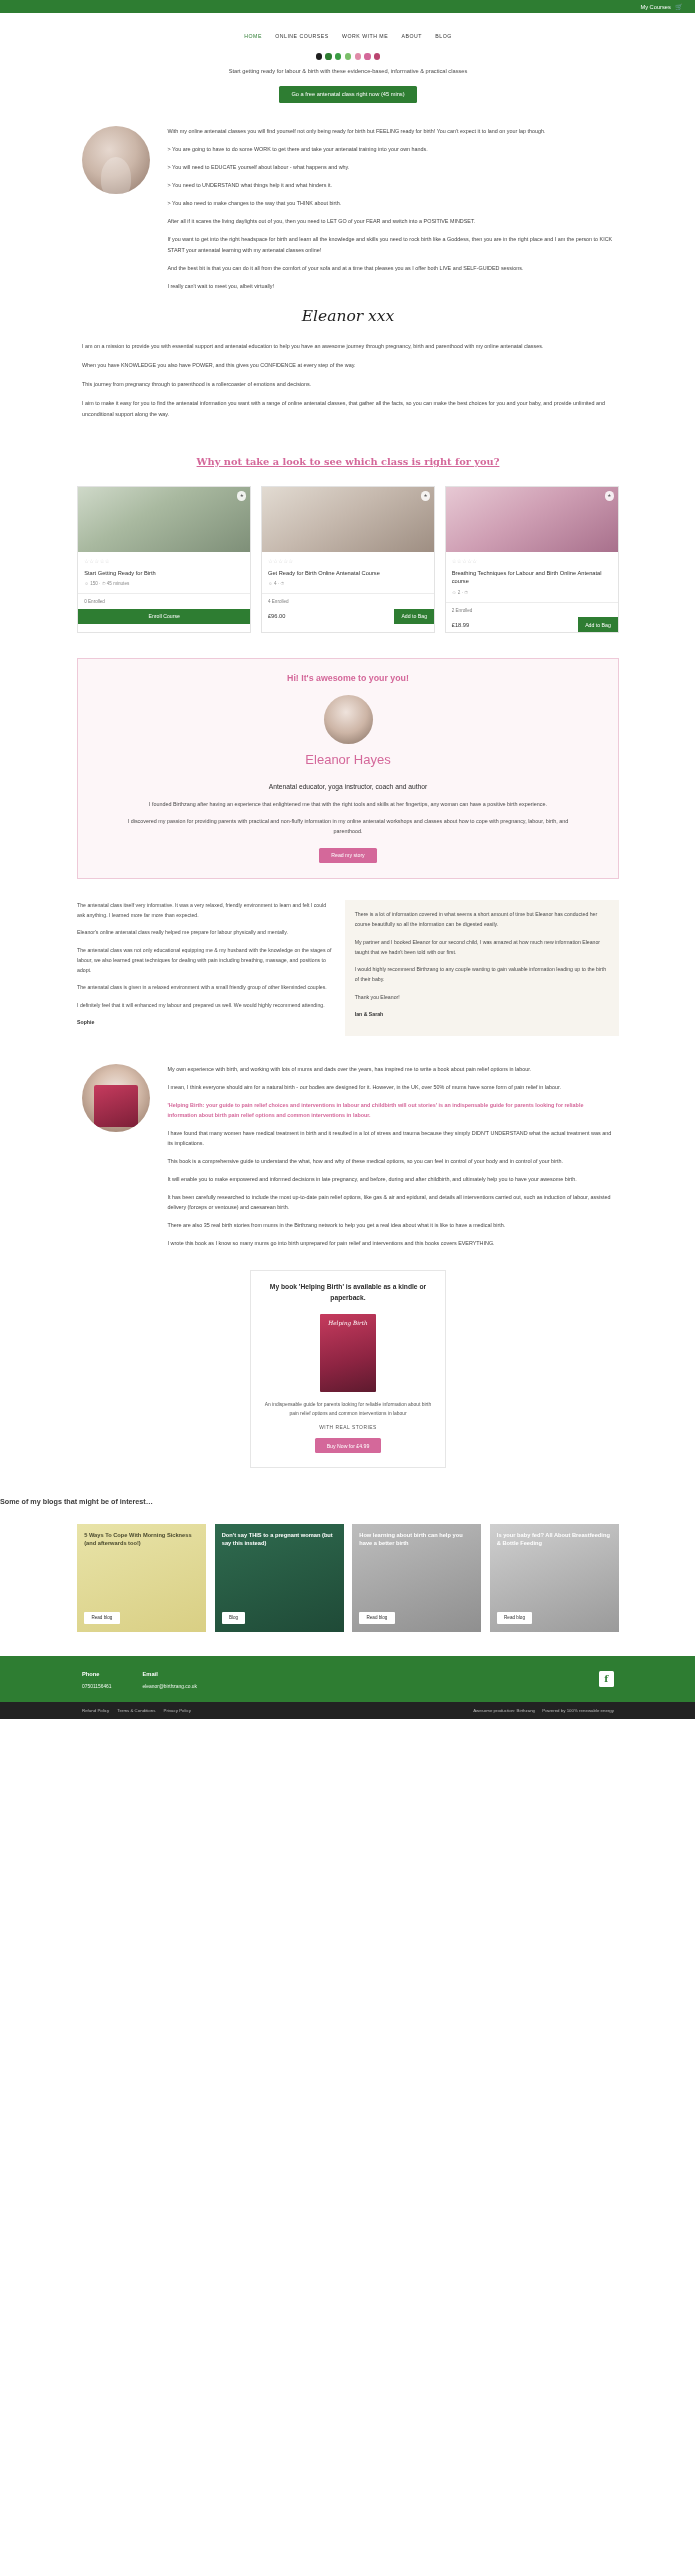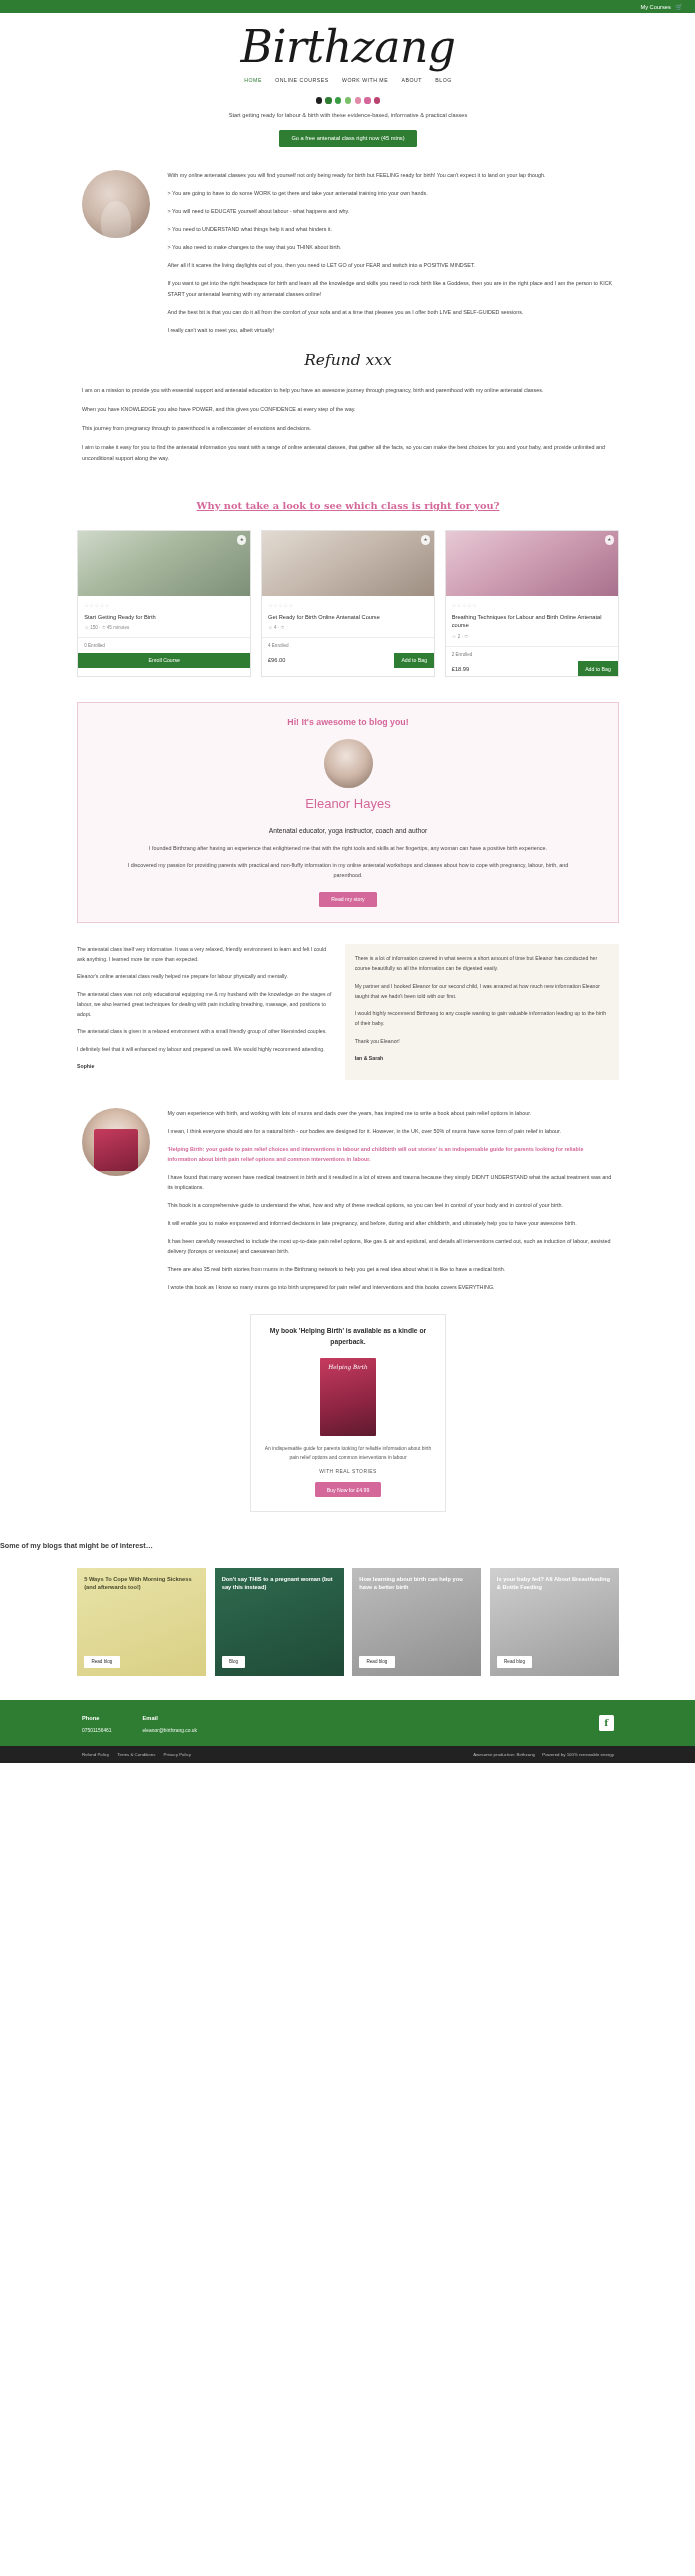--- a/index.html
+++ b/index.html
@@ -338,21 +338,20 @@
 </style>
 </head>
 <body>
 
 <div class="topbar">
   <span class="cart-label">My Courses</span>
   <span class="cart-icon">🛒</span>
 </div>
 
 <header class="site-header">
-  <div class="brand">Birthzang</div>
   <nav class="mainnav">
     <span class="nav-item active">HOME</span>
     <span class="nav-item">ONLINE COURSES</span>
     <span class="nav-item">WORK WITH ME</span>
     <span class="nav-item">ABOUT</span>
     <span class="nav-item">BLOG</span>
   </nav>
 </header>
 
 <section class="hero">
@@ -376,21 +375,21 @@
     <p>&gt; You are going to have to do some WORK to get there and take your antenatal training into your own hands.</p>
     <p>&gt; You will need to EDUCATE yourself about labour - what happens and why.</p>
     <p>&gt; You need to UNDERSTAND what things help it and what hinders it.</p>
     <p>&gt; You also need to make changes to the way that you THINK about birth.</p>
     <p>After all if it scares the living daylights out of you, then you need to LET GO of your FEAR and switch into a POSITIVE MINDSET.</p>
     <p>If you want to get into the right headspace for birth and learn all the knowledge and skills you need to rock birth like a Goddess, then you are in the right place and I am the person to KICK START your antenatal learning with my antenatal classes online!</p>
     <p>And the best bit is that you can do it all from the comfort of your sofa and at a time that pleases you as I offer both LIVE and SELF-GUIDED sessions.</p>
     <p>I really can't wait to meet you, albeit virtually!</p>
   </div>
 </section>
-<div class="signature">Refund xxx</div>
+<div class="signature">Eleanor xxx</div>
 
 <section class="intro">
   <p>I am on a mission to provide you with essential support and antenatal education to help you have an awesome journey through pregnancy, birth and parenthood with my online antenatal classes.</p>
   <p>When you have KNOWLEDGE you also have POWER, and this gives you CONFIDENCE at every step of the way.</p>
   <p>This journey from pregnancy through to parenthood is a rollercoaster of emotions and decisions.</p>
   <p>I aim to make it easy for you to find the antenatal information you want with a range of online antenatal classes, that gather all the facts, so you can make the best choices for you and your baby, and provide unlimited and unconditional support along the way.</p>
 </section>
 
 <h2 class="classes-heading">Why not take a look to see which class is right for you?</h2>
 <section class="cards">
@@ -442,21 +441,21 @@
     </div>
     <div class="cta-row">
       <span class="cta-price">£18.99</span>
       <span class="cta-bag">Add to Bag</span>
     </div>
   </div>
 
 </section>
 
 <section class="pinkbox">
-  <h2>Hi! It's awesome to blog you!</h2>
+  <h2>Hi! It's awesome to your you!</h2>
   <div class="pinkbox-photo"></div>
   <div class="name">Eleanor Hayes</div>
   <div class="role">Antenatal educator, yoga instructor, coach and author</div>
   <p>I founded Birthzang after having an experience that enlightened me that with the right tools and skills at her fingertips, any woman can have a positive birth experience.</p>
   <p>I discovered my passion for providing parents with practical and non-fluffy information in my online antenatal workshops and classes about how to cope with pregnancy, labour, birth, and parenthood.</p>
   <button class="btn btn-story">Read my story</button>
 </section>
 
 <section class="testimonials">
   <div class="testi">

